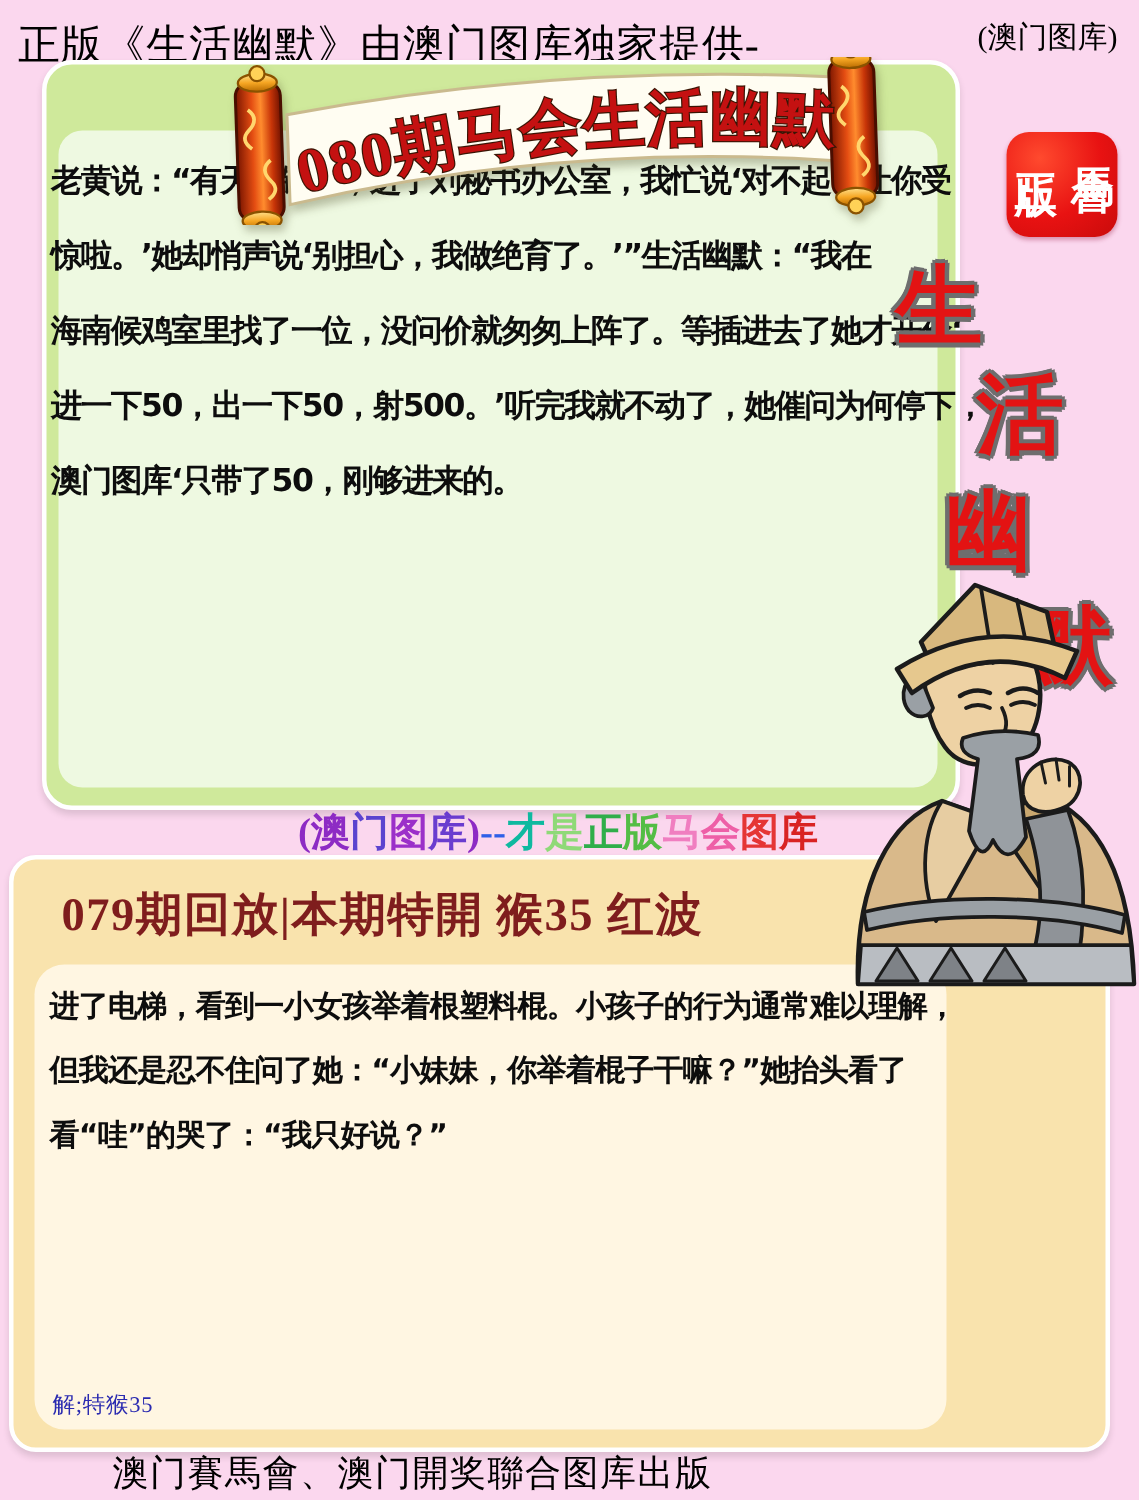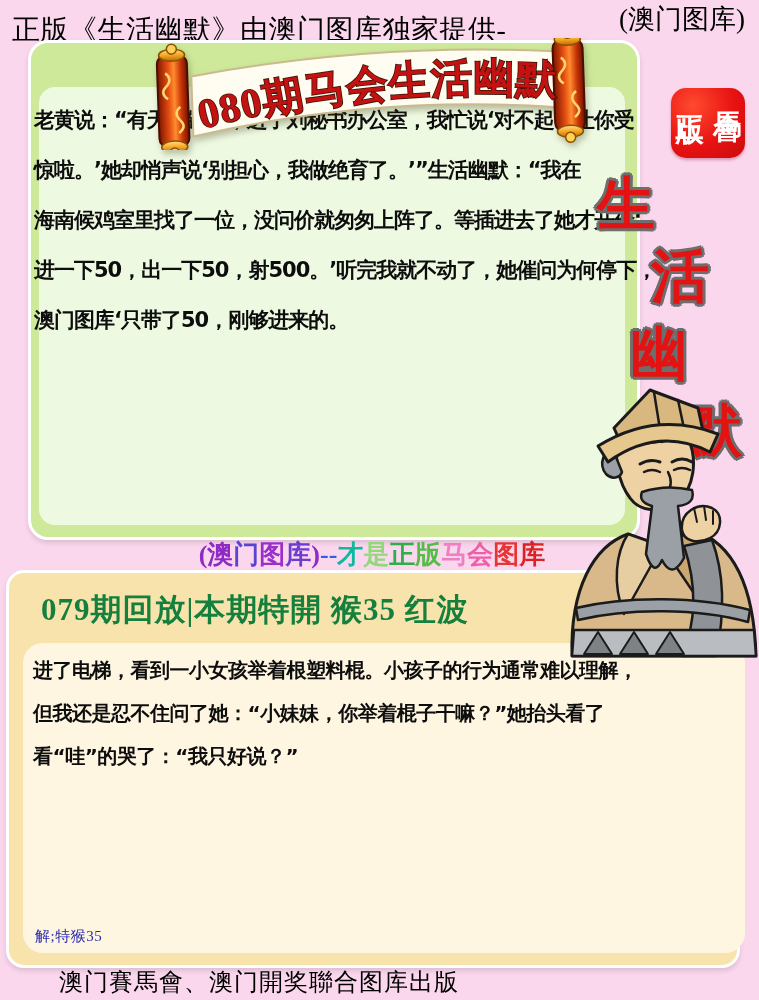--- a/index.html
+++ b/index.html
@@ -3,21 +3,21 @@
 <meta charset="utf-8">
 <style>
   html,body{margin:0;padding:0;}
   body{
     width:759px;height:1000px;position:relative;overflow:hidden;
     background:#fbd7ee;
     font-family:"Liberation Serif", serif;
   }
   
   .hdr-left{position:absolute;left:12px;top:11px;font-size:28px;color:#000;letter-spacing:0.5px;}
-  .hdr-right{position:absolute;right:14px;top:1px;font-size:27px;color:#000;font-family:Liberation Serif, serif;}
+  .hdr-right{position:absolute;right:14px;top:11px;font-size:20px;color:#000;font-family:Liberation Serif, serif;}
   
   .green-box{
     position:absolute;left:28px;top:40px;width:606px;height:494px;
     background:#cfe99b;border:3px solid #fff;border-radius:20px;
     box-shadow:0 3px 5px rgba(0,0,0,0.12);z-index:1;
   }
   .green-inner{
     position:absolute;left:8px;top:44px;width:586px;height:438px;
     background:#eef9e1;border-radius:16px;
   }
@@ -64,40 +64,40 @@
     font-size:26px;font-weight:bold;letter-spacing:0;
   }
   
   .cream-box{
     position:absolute;left:6px;top:570px;width:728px;height:392px;
     background:#f9e3ad;border:3px solid #fff;border-radius:18px;
     box-shadow:0 3px 5px rgba(0,0,0,0.12);z-index:1;
   }
   .replay-header{
     position:absolute;left:32px;top:16px;
-    font-size:31px;font-weight:bold;color:#15803d;letter-spacing:1px;white-space:nowrap;
+    font-size:31px;font-weight:bold;color:#7f1d1d;letter-spacing:1px;white-space:nowrap;
   }
   .cream-inner{
-    position:absolute;left:14px;top:70px;width:722px;height:310px;
+    position:absolute;left:14px;top:70px;width:608px;height:310px;
     background:#fff6e2;border-radius:20px;
   }
   .replay-joke{
     position:absolute;left:10px;top:6px;width:676px;
     font-family:"DejaVu Sans", sans-serif;font-weight:bold;
     font-size:20px;letter-spacing:-0.5px;color:#0d0d0d;
   }
   .replay-joke .joke-line{height:43px;line-height:43px;white-space:nowrap;}
   .answer{
     position:absolute;left:12px;top:284px;
     font-size:15px;color:#2a2ab0;letter-spacing:0.5px;
   }
   
   .cartoon{position:absolute;left:566px;top:380px;width:192px;height:278px;z-index:4;}
   
-  .footer{position:absolute;left:0;top:966px;width:648px;text-align:center;}
+  .footer{position:absolute;left:16px;top:966px;width:648px;text-align:center;}
   .footer span{display:inline-block;transform:translateX(-65px);font-size:24px;color:#000;letter-spacing:1px;}
 </style>
 </head>
 <body>
 
 <div class="hdr-left">正版《生活幽默》由澳门图库独家提供-</div>
 <div class="hdr-right">(澳门图库)</div>
 
 <div class="green-box">
   <div class="green-inner"></div>

